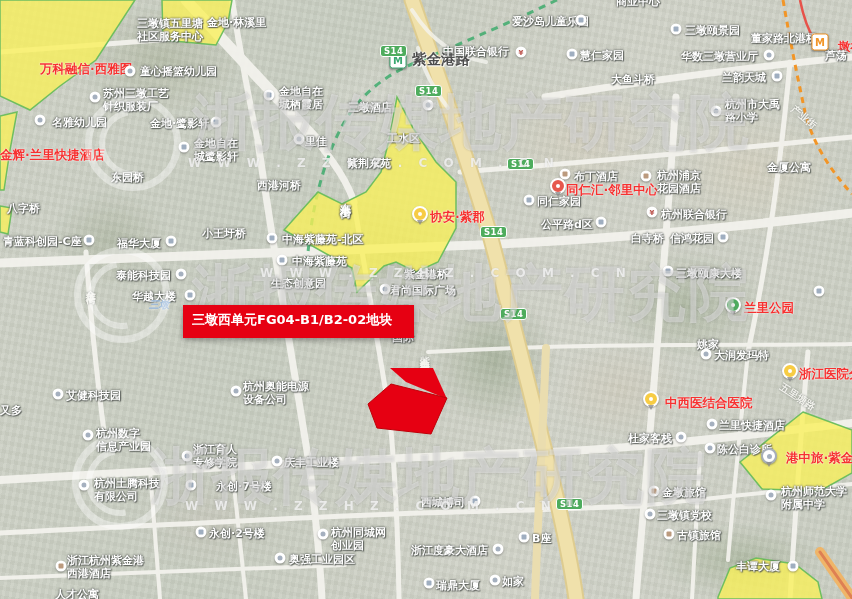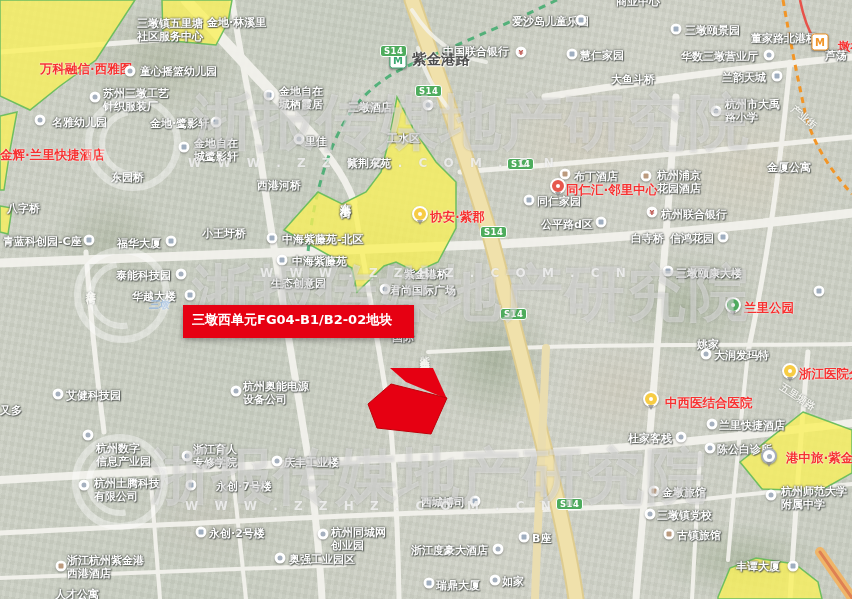--- a/index.html
+++ b/index.html
@@ -217,21 +217,21 @@
       <div class="lbl p" style="left: 436px; top: 579px;">瑞鼎大厦</div>
       <div class="lbl p" style="left: 502px; top: 575px;">如家</div>
       <div class="lbl p" style="left: 331px; top: 526px;">杭州同城网
 创业园</div>
       <div class="lbl p" style="left: 289px; top: 553px;">奥强工业园区</div>
       <div class="lbl p" style="left: 284px; top: 456px;">庆丰工业楼</div>
       <div class="lbl p" style="left: 216px; top: 480px;">永创·7号楼</div>
       <div class="lbl p" style="left: 209px; top: 527px;">永创·2号楼</div>
       <div class="lbl p" style="left: 193px; top: 443px;">浙江育人
 专修学院</div>
-      <div class="lbl p" style="left: 96px; top: 427px; margin-top: 15px;">杭州数字
+      <div class="lbl p" style="left: 96px; top: 427px;">杭州数字
 信息产业园</div>
       <div class="lbl p" style="left: 94px; top: 477px;">杭州土腾科技
 有限公司</div>
       <div class="lbl p" style="left: 67px; top: 554px;">浙江杭州紫金港
 西港酒店</div>
       <div class="lbl p" style="left: 55px; top: 588px;">人才公寓</div>
       <div class="lbl p" style="left: 66px; top: 389px;">艾健科技园</div>
       <div class="lbl p" style="left: 0px; top: 404px;">又多</div>
       <div class="lbl p" style="left: 243px; top: 380px;">杭州奥能电源
 设备公司</div>

